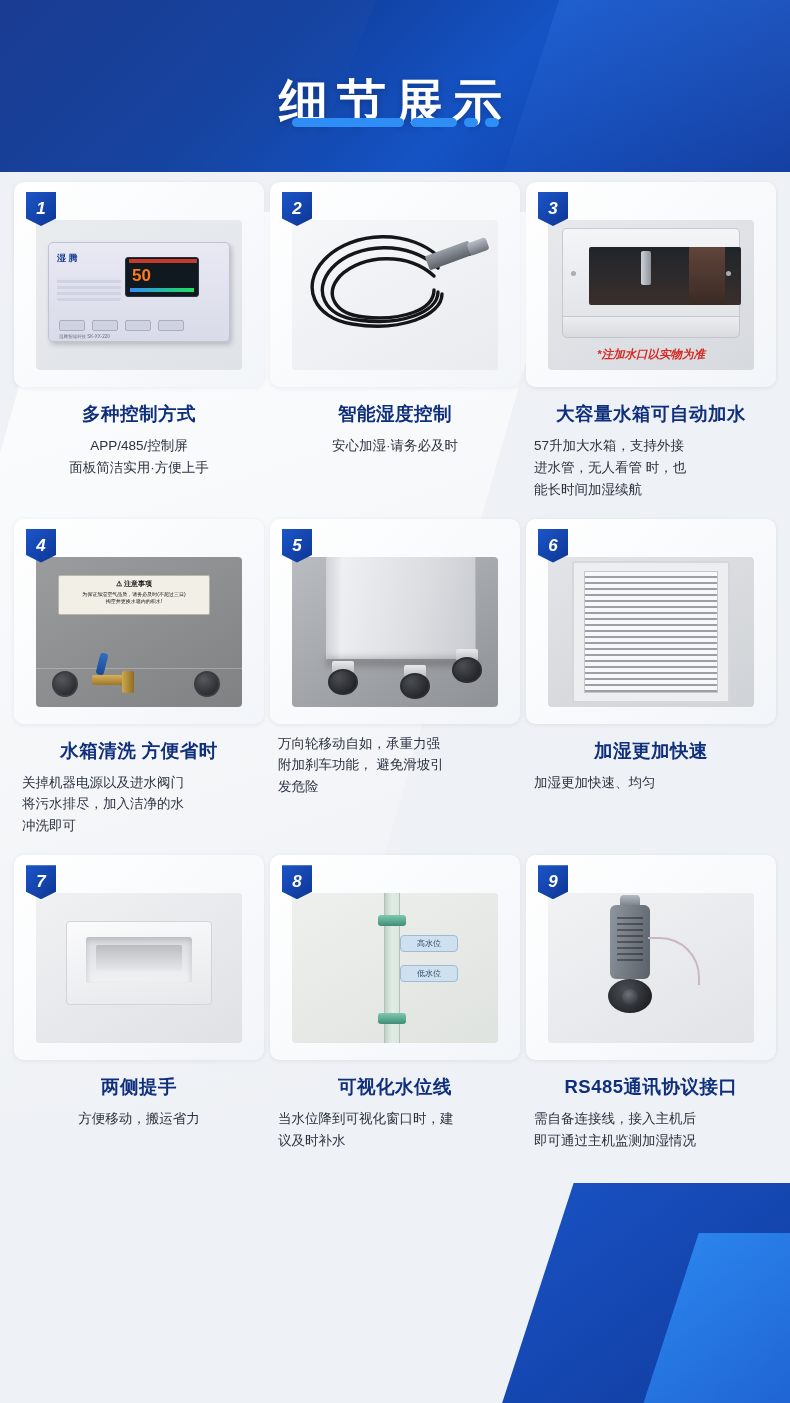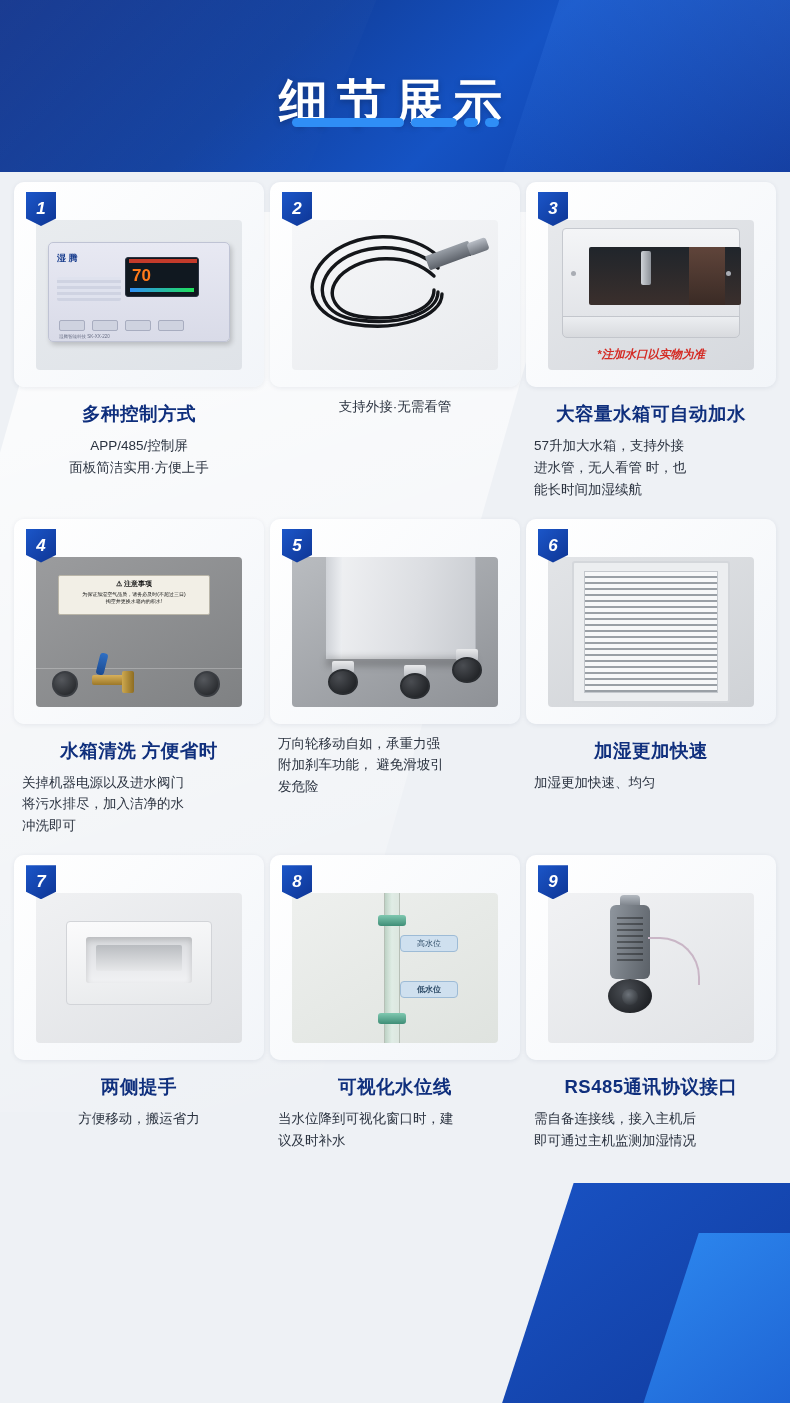--- a/index.html
+++ b/index.html
@@ -321,21 +321,21 @@
     border-left:1px solid #b6bfb6; border-right:1px solid #b6bfb6;
   }
   .tube-fill{position:absolute;left:0;top:0;width:100%;height:150px;background:linear-gradient(90deg,rgba(160,200,180,.4),rgba(235,245,240,.6));}
   .lvl-label {
     position:absolute; left:108px;
     width:58px; height:17px;
     background:#cfe0ef; border:1px solid #9dbbd6; border-radius:4px;
     font-size:8px; color:#2c4a66; display:flex;align-items:center;justify-content:center;
   }
   .lvl-hi { top:42px; }
-  .lvl-lo { top:88px;font-weight:bold; }
+  .lvl-lo { top:72px; }
   .clip {
     position:absolute; left:86px; width:28px; height:11px;
     background:linear-gradient(180deg,#7fc8b0,#3f8e77); border-radius:3px;
   }
   .clip-top { top:22px; }
   .clip-bot { top:120px; }
 
   
   .p9 { background: linear-gradient(150deg,#f1f2f4 0%, #e1e3e6 100%); }
   .rs-body {
@@ -388,21 +388,21 @@
 
   <div class="cell cell-wrap">
     <div class="photo-card">
       <div class="badge">1</div>
       <div class="photo p1">
         <div class="ctrl-box">
           <div class="ctrl-logo">湿 腾</div>
           <div class="ctrl-strip"></div>
           <div class="ctrl-screen">
             <div class="top-strip"></div>
-            <div class="seg-a">70</div>
+            <div class="seg-a">50</div>
             <div class="seg-b">26</div>
             <div class="bar"></div>
           </div>
           <div class="ctrl-btns">
             <i></i>
             <i></i>
             <i></i>
             <i></i>
           </div>
           <div class="ctrl-foot">湿腾智能科技 SK-XX-220</div>
@@ -423,21 +423,22 @@
             <path d="M150 40 C120 8, 60 10, 32 40 C8 66, 22 98, 60 104 C108 112, 150 96, 150 74"></path>
             <path d="M146 48 C118 20, 64 22, 40 48 C20 70, 32 96, 66 100 C110 106, 146 92, 146 72"></path>
             <path d="M142 56 C116 32, 70 34, 48 56 C32 74, 42 94, 72 97 C110 101, 142 90, 142 70"></path>
             <path d="M150 40 C162 34, 170 32, 178 34"></path>
           </g>
         </svg>
         <div class="sensor-body"></div>
         <div class="sensor-cap"></div>
       </div>
     </div>
-    <div class="caption-body" style="white-space:pre-line">支持外接·无需看管</div>
+    <div class="caption-title">智能湿度控制</div>
+    <div class="caption-body" style="white-space:pre-line">安心加湿·请务必及时</div>
   </div>
 
   <div class="cell cell-wrap">
     <div class="photo-card">
       <div class="badge">3</div>
       <div class="photo p3">
         <div class="tank-outer">
           <div class="tank-inner"></div>
           <div class="tank-pipe"></div>
           <span class="screw" style="left:8px;top:42px"></span>

